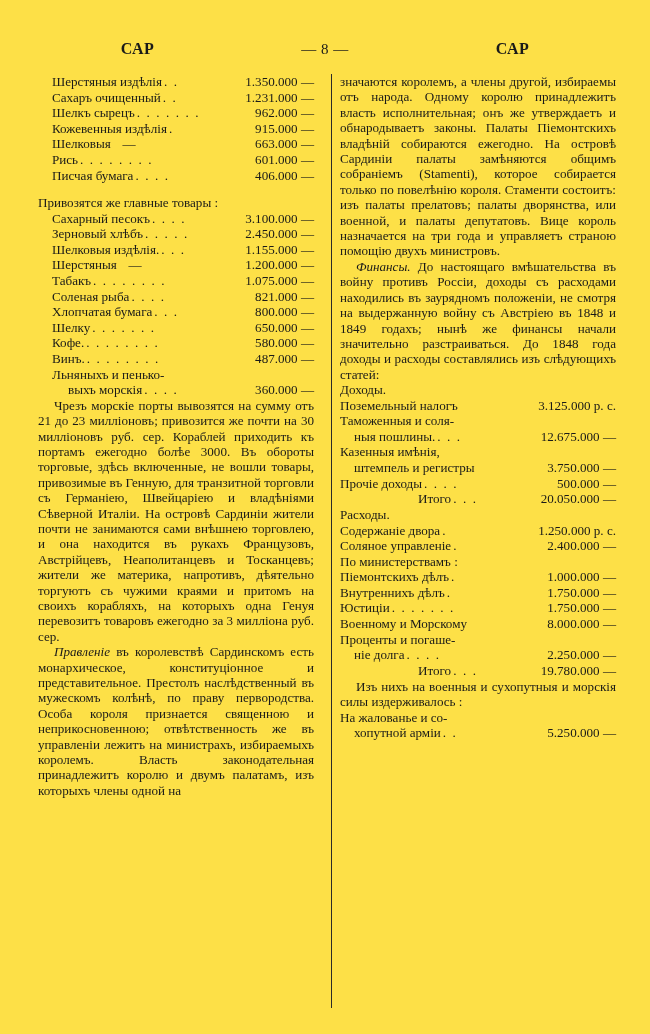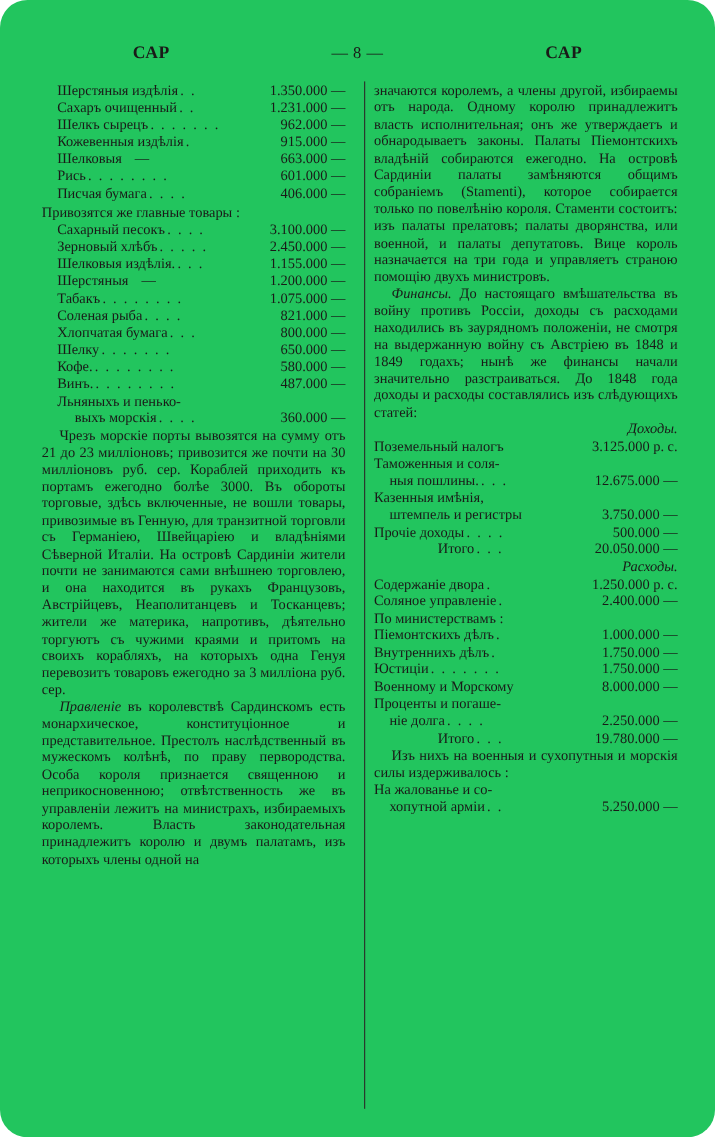--- a/index.html
+++ b/index.html
@@ -12,22 +12,21 @@
     height: 1034px;
     font-family: "Liberation Serif", "DejaVu Serif", serif;
     color: #1a1a18;
     position: relative;
     overflow: hidden;
   }
   .page {
     position: relative;
     width: 650px;
     height: 1034px;
-    background: #22c55e;
-    border-radius: 25px;
+    background: #fde047;
   }
   
   .header {
     position: absolute;
     top: 40px;
     left: 40px;
     right: 40px;
     height: 24px;
     display: flex;
     align-items: baseline;
@@ -71,21 +70,21 @@
     margin: 0 8px 0 7px;
     align-self: stretch;
   }
   p {
     margin: 0;
     text-indent: 16px;
     hyphens: manual;
   }
   p.noind { text-indent: 0; }
   .ital { font-style: italic; }
-  .center { text-align: right; text-indent: 0; font-style: italic; }
+  .center { text-align: left; text-indent: 0; }
   
   .trow {
     display: flex;
     align-items: center;
     line-height: 15.6px;
     white-space: nowrap;
   }
   .trow .lbl {
     flex: 0 0 auto;
   }
@@ -99,30 +98,30 @@
   }
   .trow .amt {
     flex: 0 0 auto;
     text-align: right;
     min-width: 84px;
   }
   .trow.indent .lbl { padding-left: 14px; }
   .trow.indent2 .lbl { padding-left: 30px; }
   .subhead {
     text-indent: 0;
-    margin-top: 2px;
+    margin-top: 12px;
   }
   .totalrow {
     display: flex;
     align-items: baseline;
     line-height: 16px;
     white-space: nowrap;
     padding-left: 58px;
   }
-  .totalrow .lbl { flex: 0 0 auto; }
+  .totalrow .lbl { flex: 0 0 auto; margin-left: 20px; }
   .totalrow .dots {
     flex: 1 1 auto; overflow: hidden; letter-spacing: 1.6px; padding: 0 2px;
   }
   .totalrow .amt { flex: 0 0 auto; text-align: right; min-width: 96px; }
 </style>
 </head>
 <body>
 
 <div class="page">
 

